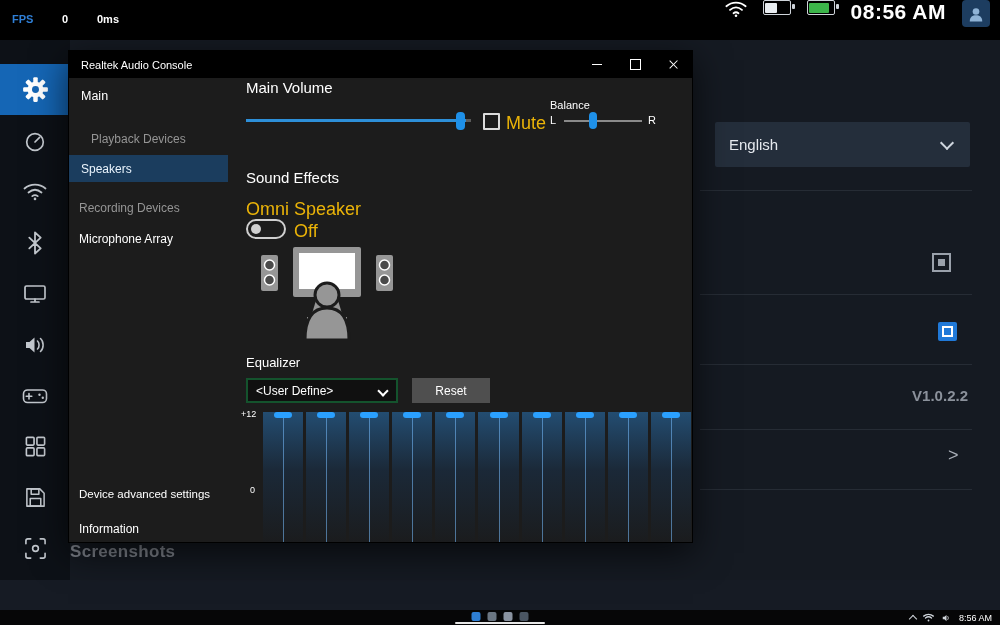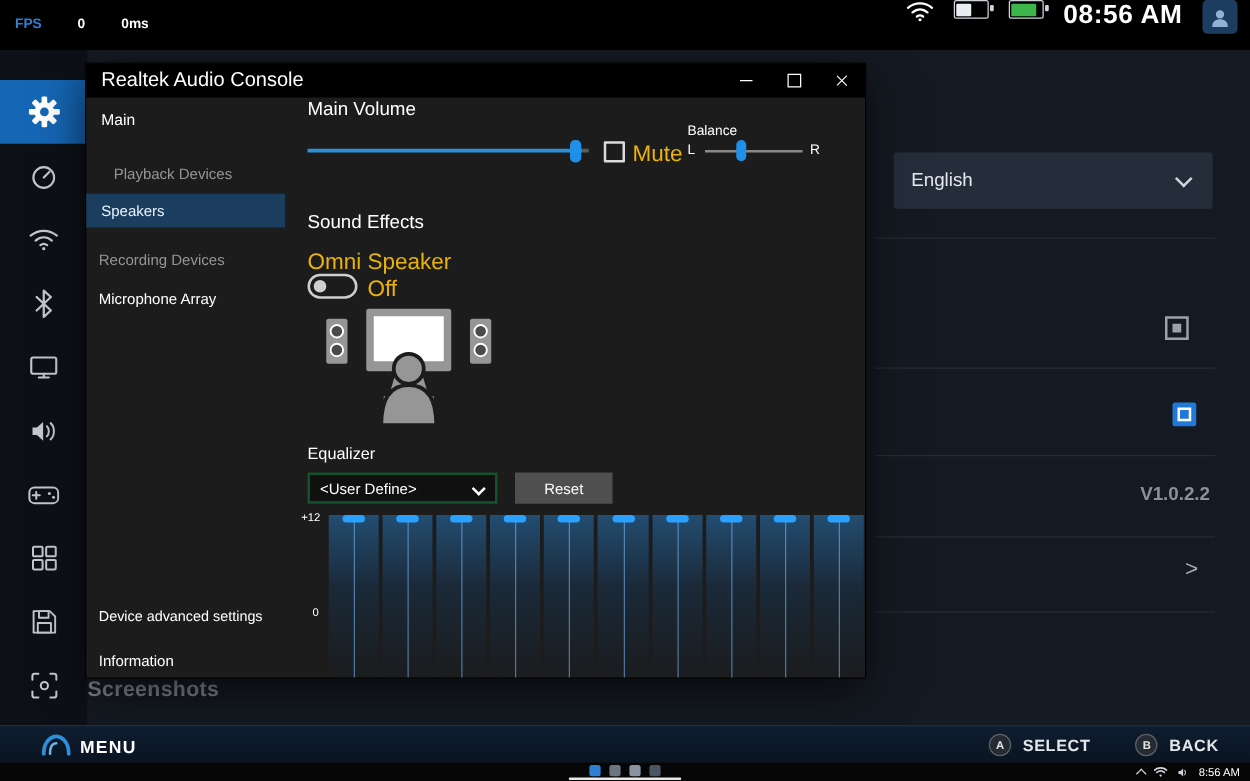--- a/index.html
+++ b/index.html
@@ -32,21 +32,21 @@
   .win-ic i{display:block;width:7px;height:7px;background:#9aa1ab;}
   .chk-blue{position:absolute;left:868px;width:19px;height:19px;background:#2079d8;border-radius:2px;display:flex;align-items:center;justify-content:center;}
   .chk-blue i{display:block;width:7px;height:7px;border:2px solid #fff;}
   .version{position:absolute;right:32px;top:347px;font-size:15px;font-weight:bold;color:#8b919b;margin-left:24px;}
   .row-chev{position:absolute;left:878px;top:405px;font-size:18px;color:#aab0b9;}
   .screens-title{position:absolute;left:0px;top:502px;font-size:17px;font-weight:bold;color:#80858e;letter-spacing:.3px;}
 
   
   .window{position:absolute;left:68px;top:50px;width:625px;height:493px;background:#1c1c1c;box-shadow:0 10px 34px rgba(0,0,0,.65);border:1px solid #000;box-sizing:border-box;}
   .titlebar{position:absolute;left:0;top:0;width:100%;height:27px;background:#000;display:flex;align-items:center;}
-  .win-title{margin-left:12px;font-size:16px;color:#fff;}
+  .win-title{margin-left:12px;font-size:11px;color:#fff;}
   .win-btns{position:absolute;right:0;top:0;height:27px;display:flex;}
   .win-btn{width:38px;height:27px;display:flex;align-items:center;justify-content:center;}
   .ic-min{width:10px;height:1.5px;background:#fff;}
   .ic-max{width:9px;height:9px;border:1px solid #fff;}
   .ic-x{position:relative;width:11px;height:11px;}
   .ic-x::before,.ic-x::after{content:"";position:absolute;left:5px;top:0;width:1.3px;height:11px;background:#fff;}
   .ic-x::before{transform:rotate(45deg);}
   .ic-x::after{transform:rotate(-45deg);}
   .nav-item{position:absolute;font-size:12px;color:#fff;}
   .nav-item.dim{color:#959595;}
@@ -318,34 +318,20 @@
         </div>
       <div class="eq-band">
           <span class="eq-thumb"></span>
         </div>
       <div class="eq-band">
           <span class="eq-thumb"></span>
         </div>
     </div>
   </div>
 
-  <div class="bottombar">
-    <svg style="position:absolute;left:32px;top:5px;" width="26" height="20" viewBox="0 0 26 20">
-      <path d="M3 17 C3 6 10 3 13 3 C16 3 23 6 23 17" stroke="#2e8fd8" stroke-width="3" fill="none" stroke-linecap="round"></path>
-      <path d="M8 17 C8 10.5 10.5 8.5 13 8.5" stroke="#6db6ea" stroke-width="2" fill="none" stroke-linecap="round"></path>
-    </svg>
-    <span class="menu-label">MENU</span>
-    <div class="bb-right">
-      <span class="key-circle">A</span>
-      <span class="bb-label">SELECT</span>
-      <span class="bb-gap"></span>
-      <span class="key-circle">B</span>
-      <span class="bb-label">BACK</span>
-    </div>
-  </div>
 
   <div class="taskbar">
     <div class="tb-center">
       <span class="tb-ic" style="background:#2e7fd4;"></span>
       <span class="tb-ic" style="background:#6b7682;"></span>
       <span class="tb-ic" style="background:#8a93a0;"></span>
       <span class="tb-ic" style="background:#4a5562;"></span>
     </div>
     <div class="tb-indicator"></div>
     <div class="tb-tray">

